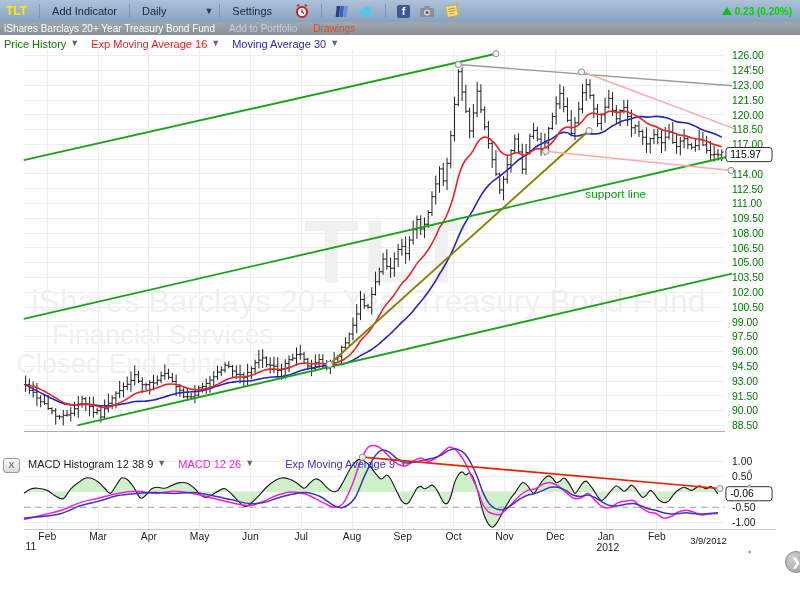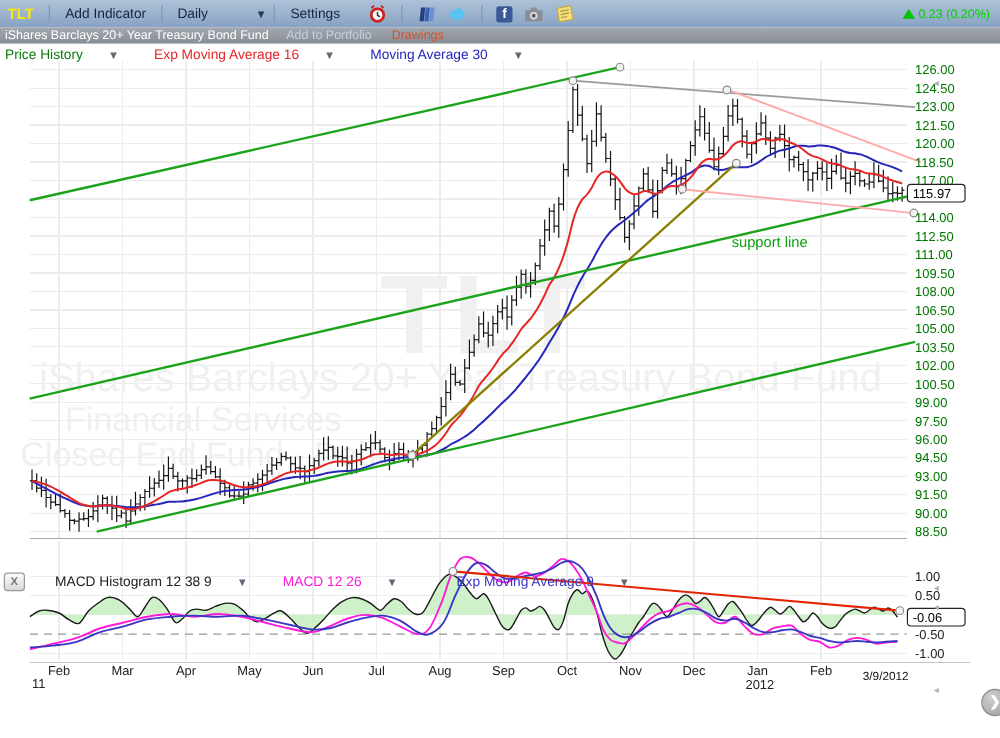--- a/index.html
+++ b/index.html
@@ -11,34 +11,34 @@
   .toolbar .sym{color:#ffe800;font-weight:bold;font-size:12px;margin:0 10px 0 6px;}
   .tb-item{margin:0 10px;cursor:default;text-align:center;}
   .sep{width:1px;height:14px;background:#7e97b5;margin:0 2px;}
   .caret{color:#2b3b55;font-size:9px;margin:0 4px 0 28px;}
   .caret.small{margin-left:4px;color:#667;}
   .iconrow{display:flex;align-items:center;gap:9px;margin-left:12px;}
   .icon{display:inline-flex;width:16px;height:16px;align-items:center;justify-content:center;}
   .fb{width:13px;height:13px;background:#3b5998;border-radius:2px;color:#fff;
     font-weight:bold;font-size:11px;line-height:13px;text-align:center;}
   .chg{margin-left:auto;margin-right:8px;display:flex;align-items:center;gap:3px;
-    color:#00d400;font-size:10px;font-weight:normal;}
+    color:#00d400;font-size:10px;font-weight:bold;}
   .up-arrow{width:0;height:0;border-left:5px solid transparent;border-right:5px solid transparent;
     border-bottom:8px solid #00c400;position:relative;}
   
   .titlebar{position:absolute;top:22px;left:0;width:800px;height:13px;
     background:linear-gradient(#a3a8b0,#878d96);display:flex;align-items:center;
     font-size:10px;color:#fff;white-space:nowrap;}
   .titlebar .name{margin-left:4px;}
   .titlebar .port{margin-left:14px;color:#c3d2e4;}
   .titlebar .draw{margin-left:16px;color:#d4502a;text-align:center;}
   
   .chart{position:absolute;top:35px;left:0;width:800px;height:555px;background:#fff;}
   #chart-svg{position:absolute;top:0;left:0;}
-  .legend{position:absolute;display:flex;align-items:center;gap:16px;font-size:11px;
+  .legend{position:absolute;display:flex;gap:0;font-size:11px;
     background:rgba(255,255,255,.0);}
   .legend-price{top:3px;left:4px;}
   .legend-macd{top:423px;left:3px;}
   .lg{margin-left:8px;}
   .legend .first{margin-left:0;}
   .xbtn{display:inline-block;width:15px;height:13px;border:1px solid #999;border-radius:3px;
     background:linear-gradient(#fdfdfd,#d9d9d9);color:#777;font-size:9px;font-weight:bold;
     text-align:center;line-height:13px;margin-right:8px;}
   .next-btn{position:absolute;left:785px;top:516px;width:20px;height:20px;border-radius:50%;
     background:radial-gradient(circle at 35% 30%,#cfcfcf,#9f9f9f);border:1px solid #8a8a8a;

